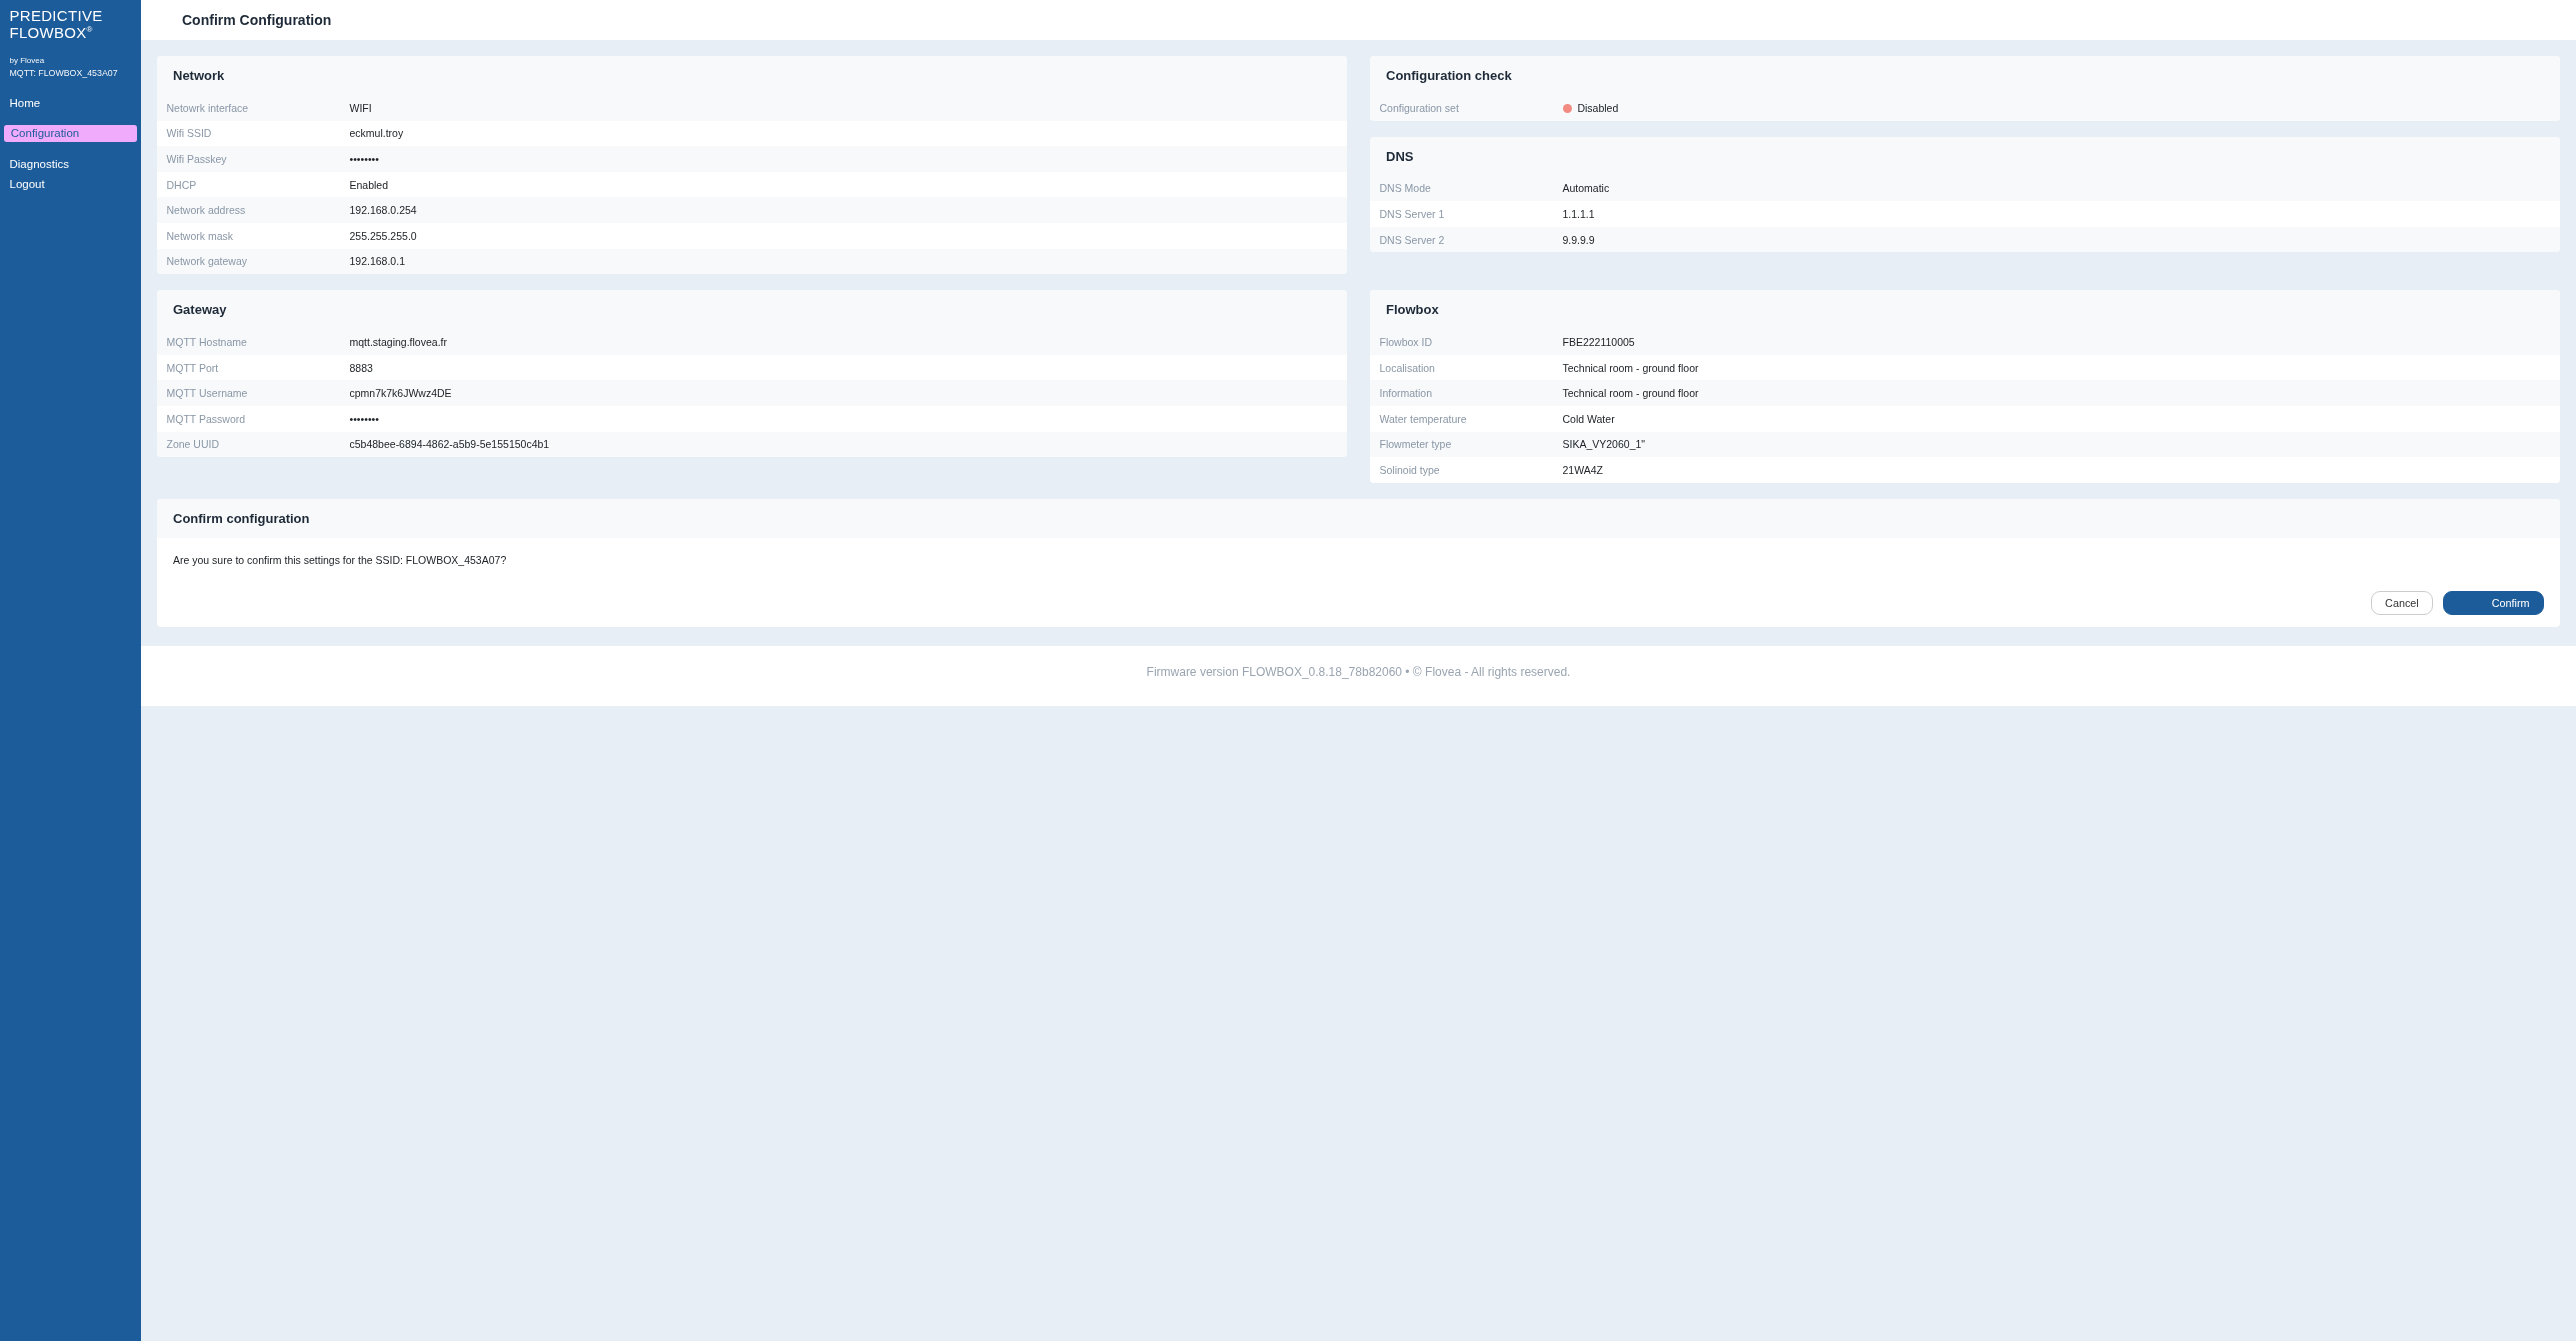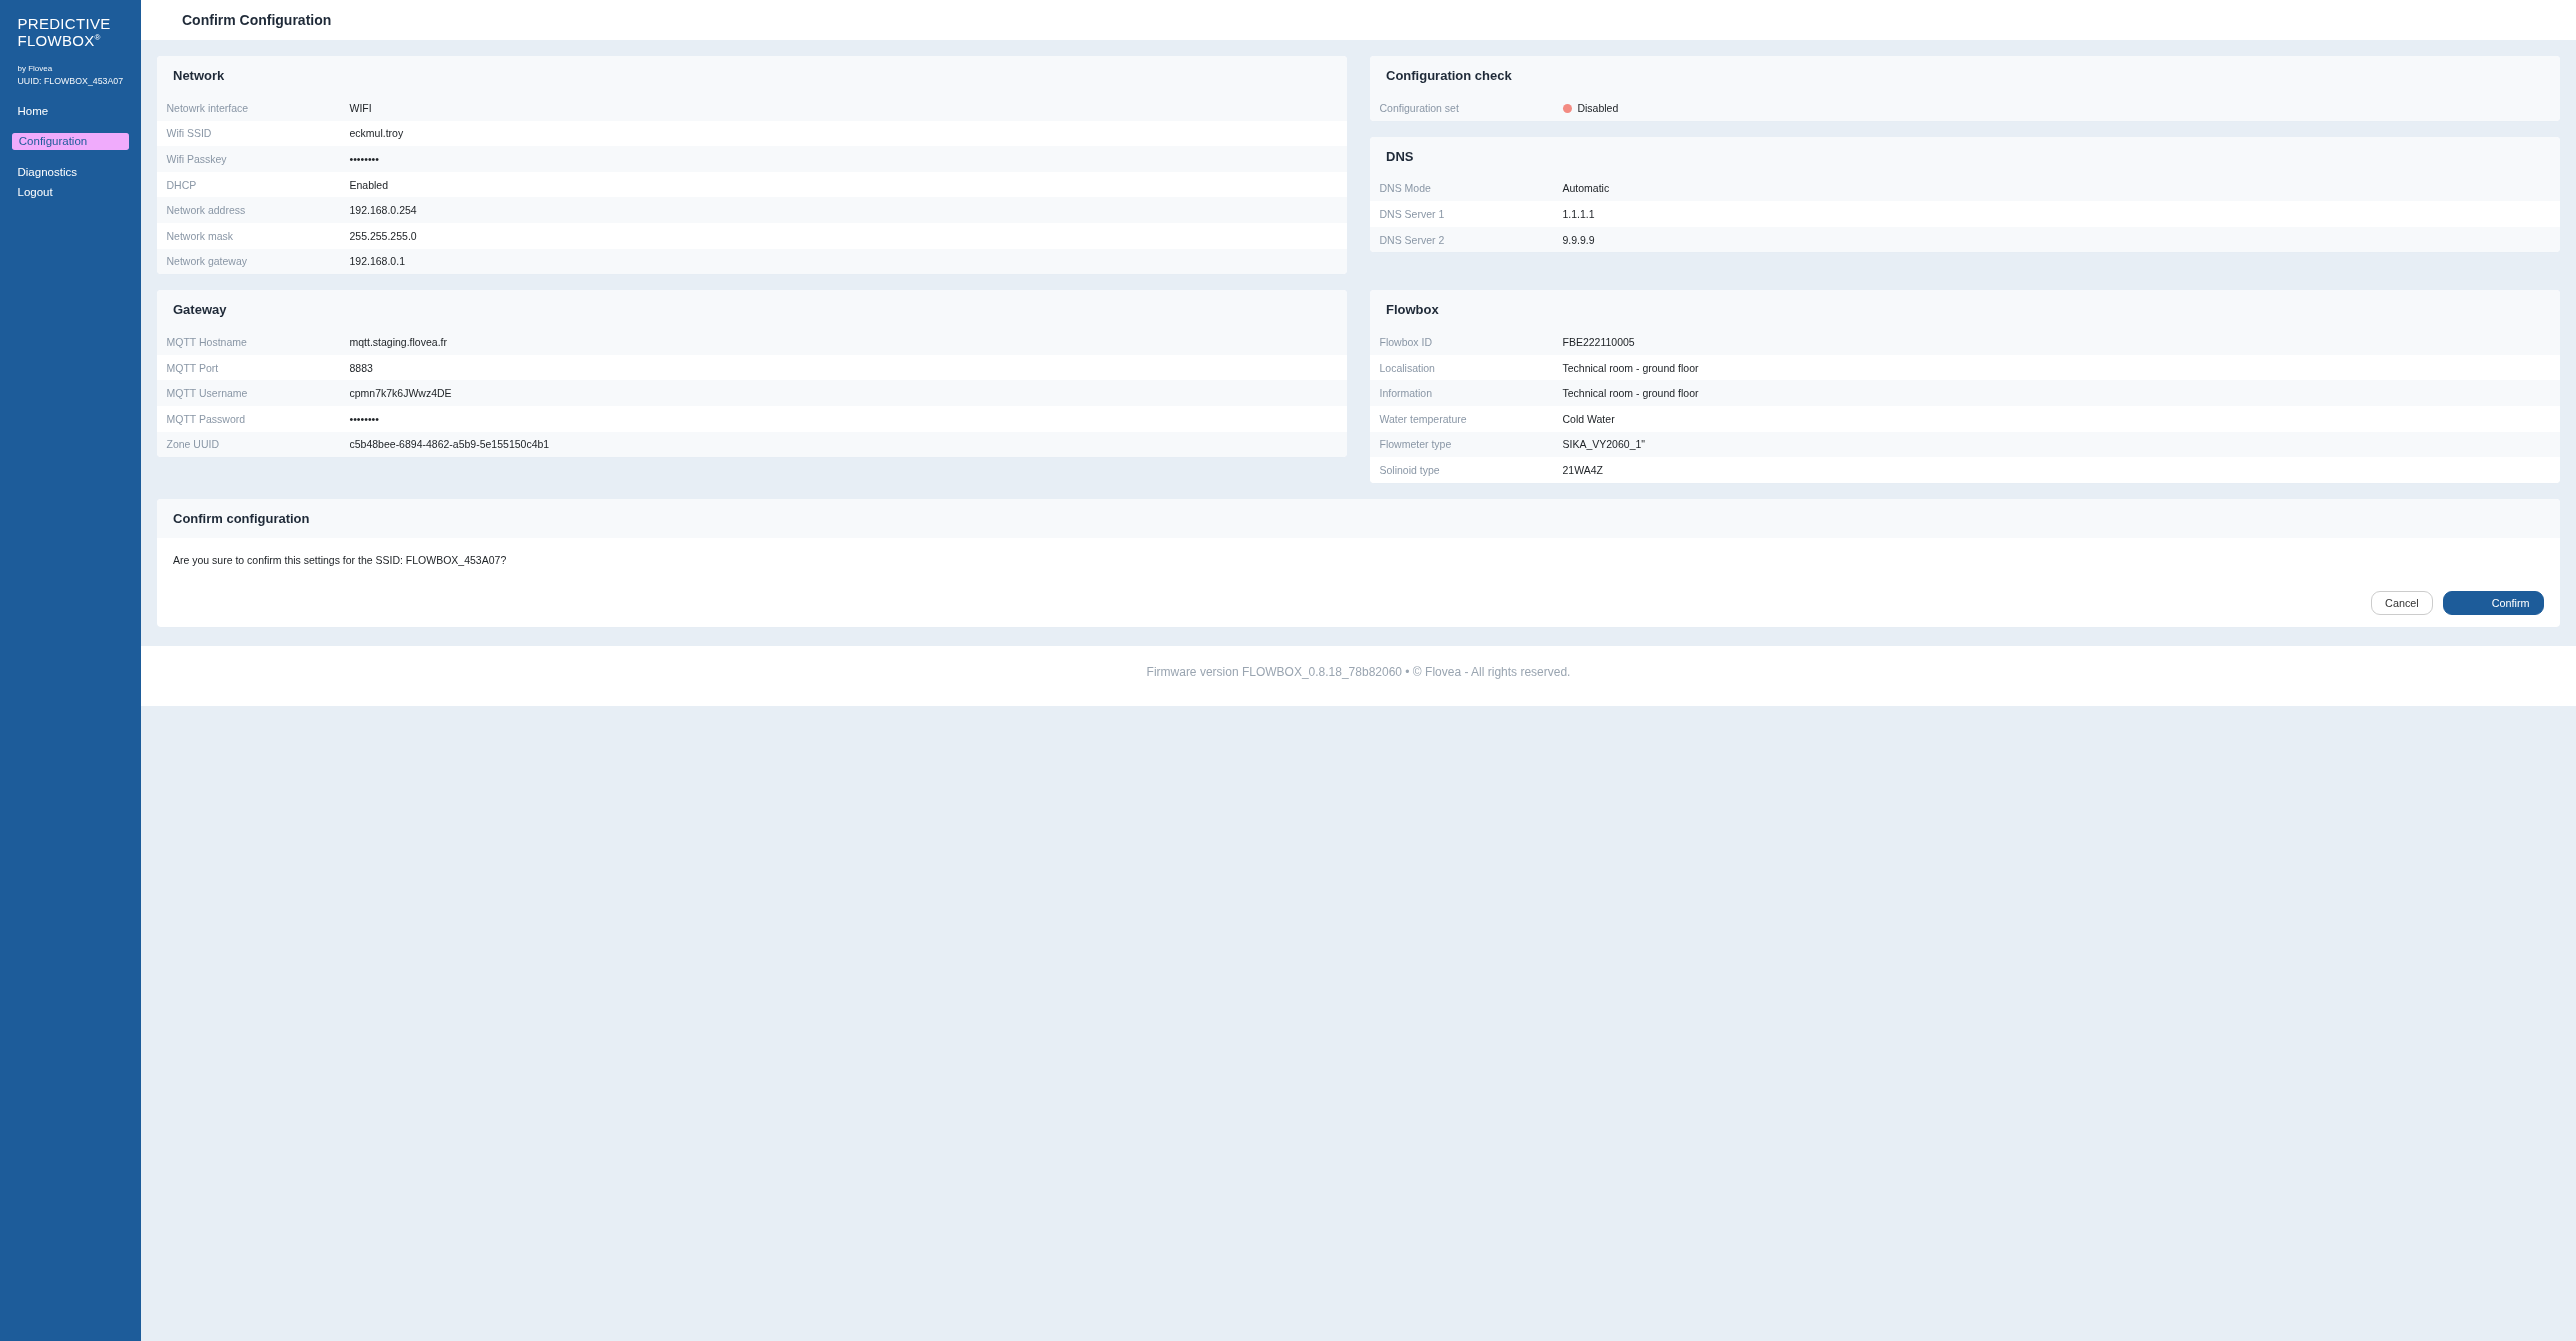--- a/index.html
+++ b/index.html
@@ -1,18 +1,18 @@
 <!DOCTYPE html>
 <html style="font-size:10.8px"><head>
   <meta charset="utf-8">
   <style>
     * { margin:0; padding:0; box-sizing:border-box; }
     body { font-family:-apple-system,BlinkMacSystemFont,"Segoe UI",Helvetica,Arial,sans-serif; background:#fff; color:#212529; font-size:12px; }
     .app { display:flex; min-height:100vh; }
-    .sidebar { width:141px; background:#1d5c9a; color:#fff; padding:8px; flex-shrink:0; }
+    .sidebar { width:141px; background:#1d5c9a; color:#fff; padding:0; flex-shrink:0; }
     .brand { padding:8px 9.5px 5.4px; }
     .brand-title { font-size:15px; font-weight:400; letter-spacing:0.3px; line-height:1.1; }
     .brand-reg { font-size:8px; vertical-align:super; }
     .brand-by { font-size:8px; margin-top:15px; opacity:.95; }
     .brand-ssid { font-size:8.8px; margin-top:2.7px; opacity:.95; }
     .nav { margin-top:9.5px; }
     .nav-item { display:block; padding:4px 9.5px; font-size:11.5px; color:#fff; text-decoration:none; cursor:pointer; }
     .nav-item.active { background:#f0abfc; color:#1d5c9a; border-radius:0; margin:12px 4px; padding:2.7px 6.8px; border-radius:2.7px; }
     .main { flex:1; background:#e7eef5; display:flex; flex-direction:column; }
     .page-titlebar { background:#fff; padding:12px 41px 12px 41px; }
@@ -43,21 +43,21 @@
 <body>
 
 <div class="app">
   <aside class="sidebar">
     <div class="brand">
       <div class="brand-title">
         <span>PREDICTIVE</span><br>
         <span>FLOWBOX</span><span class="brand-reg">®</span>
       </div>
       <div class="brand-by">by Flovea</div>
-      <div class="brand-ssid">UUID: FLOWBOX_453A07</div>
+      <div class="brand-ssid">MQTT: FLOWBOX_453A07</div>
     </div>
     <nav class="nav">
       <a class="nav-item">Home</a>
       <a class="nav-item active">Configuration</a>
       <a class="nav-item">Diagnostics</a>
       <a class="nav-item">Logout</a>
     </nav>
   </aside>
 
   <main class="main">

